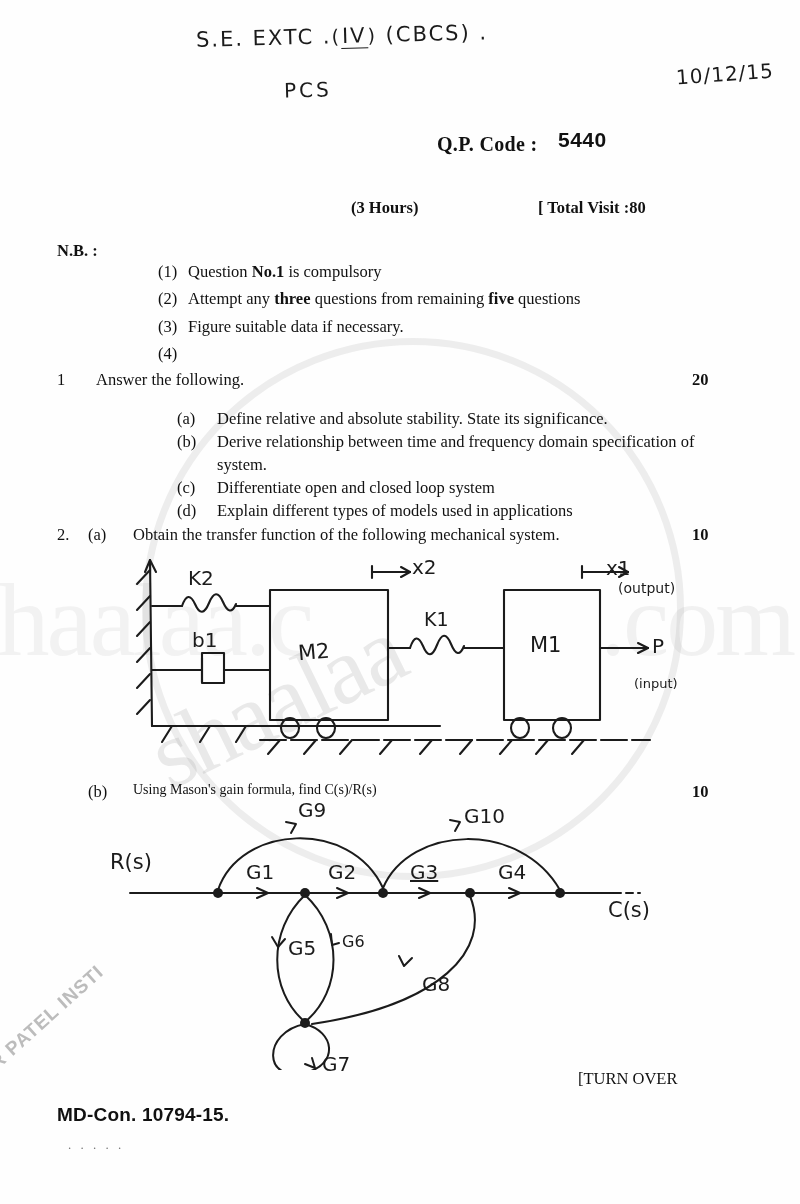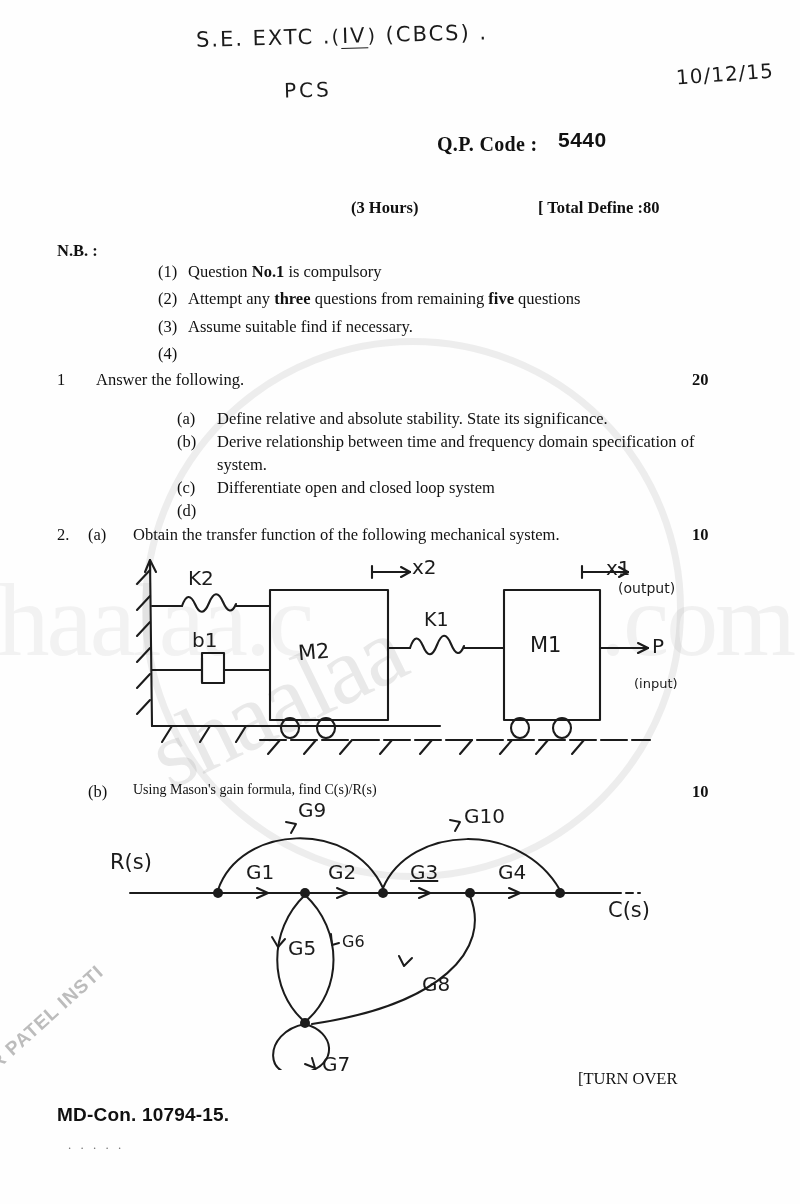--- a/index.html
+++ b/index.html
@@ -120,35 +120,35 @@
 
   <div class="hand hw-head1">
     <span>S.E. EXTC .</span><span style="font-size:19px;">(</span><span class="ul">IV</span><span style="font-size:19px;">)</span><span> (CBCS) .</span>
   </div>
   <div class="hand hw-head2">PCS</div>
   <div class="hand hw-date">10/12/15</div>
 
   <div class="qp">Q.P. Code :</div>
   <div class="qpcode">5440</div>
   <div class="hours">(3 Hours)</div>
-  <div class="marks">[ Total Define :80</div>
+  <div class="marks">[ Total Visit :80</div>
 
   <div class="nb-label">N.B. :</div>
   <ul class="nb-list">
     <li>
       <span class="nb-num">(1)</span>
       <span class="nb-txt">Question <b class="sb">No.1</b> is compulsory</span>
     </li>
     <li>
       <span class="nb-num">(2)</span>
       <span class="nb-txt">Attempt any <b class="sb">three</b> questions from remaining <b class="sb">five</b> questions</span>
     </li>
     <li>
       <span class="nb-num">(3)</span>
-      <span class="nb-txt">Assume suitable find if necessary.</span>
+      <span class="nb-txt">Figure suitable data if necessary.</span>
     </li>
     <li>
       <span class="nb-num">(4)</span>
     </li>
   </ul>
 
   <div class="q1-num">1</div>
   <div class="q1-title">Answer the following.</div>
   <div class="q1-marks">20</div>
   <ul class="q1-list">
@@ -159,20 +159,21 @@
     <li>
       <span class="q1-lab">(b)</span>
       <span>Derive relationship between time and frequency domain  specification of system.</span>
     </li>
     <li>
       <span class="q1-lab">(c)</span>
       <span>Differentiate open and closed loop system</span>
     </li>
     <li>
       <span class="q1-lab">(d)</span>
+      <span>Explain different types of models used in applications</span>
     </li>
   </ul>
 
   <div class="q2-num">2.</div>
   <div class="q2-a">(a)</div>
   <div class="q2-a-txt">Obtain the transfer function of the following mechanical system.</div>
   <div class="q2-a-marks">10</div>
 
   <div class="fig fig-mech">
     <svg width="580" height="215" viewBox="0 0 580 215" xmlns="http://www.w3.org/2000/svg">

